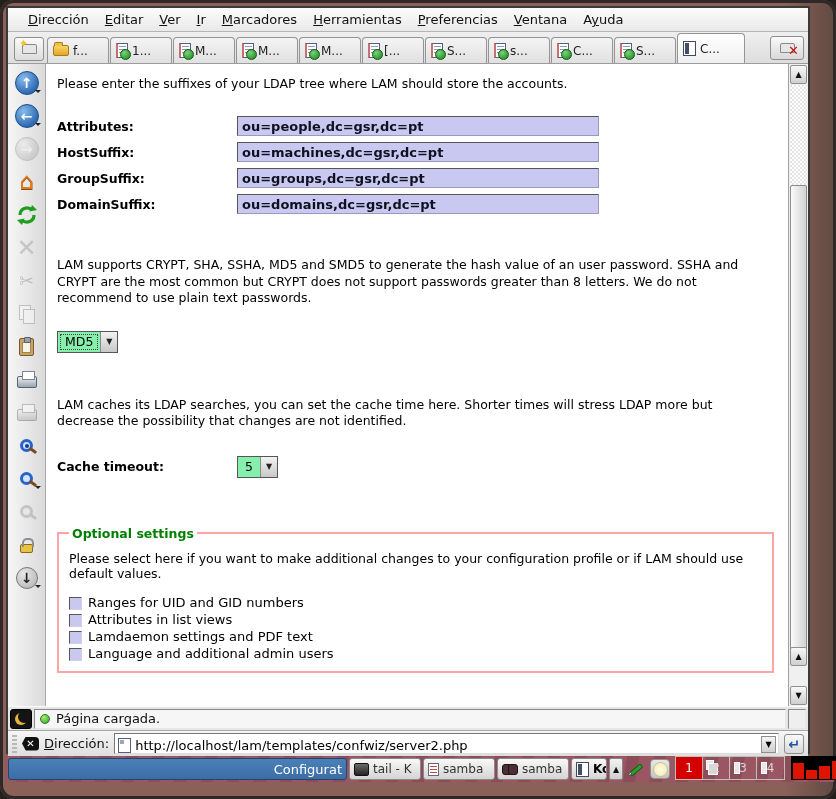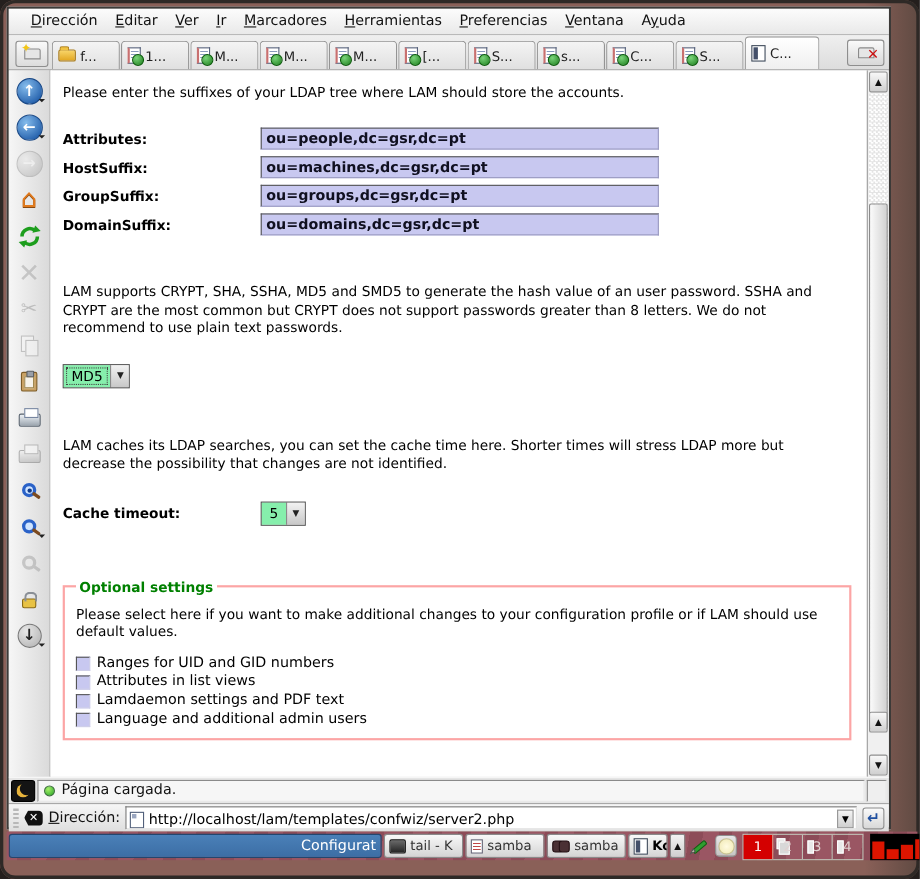--- a/index.html
+++ b/index.html
@@ -125,21 +125,21 @@
   .mini-doc::before { content:""; position:absolute; left:1px; top:1px; width:4px; height:4px; background:#9aa6c0; }
   .url-text { font-size:13px; color:#000; white-space:nowrap; }
   .combo-arrow { margin-left:auto; width:15px; height:17px; background:linear-gradient(#f4f4f4,#cfcfcf); border:1px solid #8e8e8e;
                  display:flex; align-items:center; justify-content:center; font-size:8px; flex:none; }
   .go-btn { width:20px; height:20px; background:linear-gradient(#fafafa,#d8d8d8); border:1px solid #8e8e8e; border-radius:3px;
             display:flex; align-items:center; justify-content:center; color:#2050a0; font-weight:bold; font-size:14px; }
 
   
   .panel { position:absolute; left:6px; right:2px; top:756px; height:26px;
            background:repeating-linear-gradient(100deg, var(--panel-maroon,#9a5663) 0 14px, #8c4c58 14px 26px);
-           display:flex; align-items:flex-start; padding:2px 2px; gap:2px; }
+           display:flex; align-items:flex-end; padding:2px 2px; gap:2px; }
   .task-btn { height:22px; border:1px solid #8a8a8a; border-radius:3px; background:linear-gradient(#f8f8f8,#d4d4d4);
               display:flex; align-items:center; gap:4px; padding:0 4px; font-size:12px; color:#333; overflow:hidden; white-space:nowrap; flex:none; }
   .task-active { width:339px; background:linear-gradient(#4a80b8, var(--task-active-blue,#3c6ea5)); border:1px solid #24466e;
                  color:#fff; justify-content:flex-end; font-size:13px; }
   .t-w72 { width:72px; } .t-w34 { width:36px; font-weight:bold; color:#000; }
   .ic-console { width:15px; height:13px; background:linear-gradient(#6a6a6a,#242424); border:1px solid #111; border-radius:2px; flex:none; }
   .ic-pdf { width:11px; height:13px; background:#fff; border:1px solid #667; position:relative; flex:none; }
   .ic-pdf::before { content:""; position:absolute; left:1px; top:2px; right:1px; height:8px;
                     background:repeating-linear-gradient(#c04848 0 1px, transparent 1px 3px); }
   .ic-binoc { width:16px; height:10px; position:relative; flex:none; }

